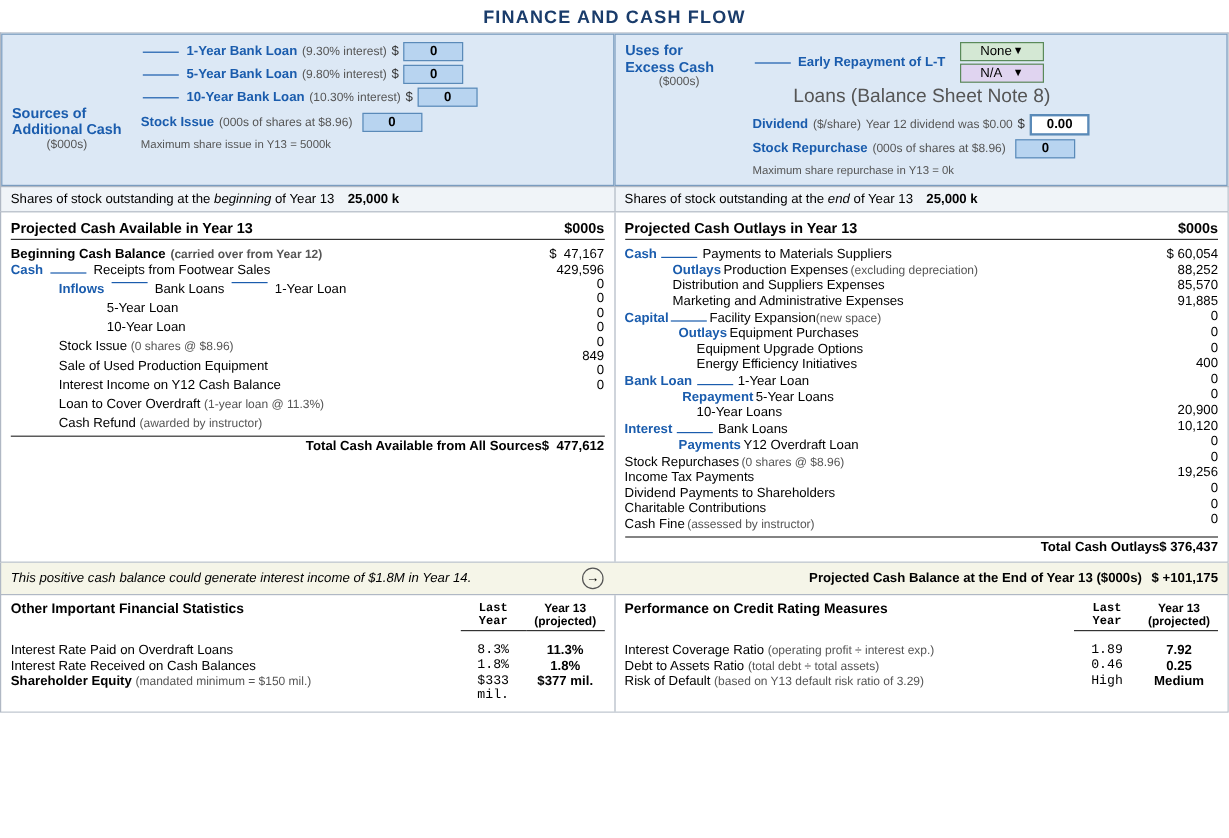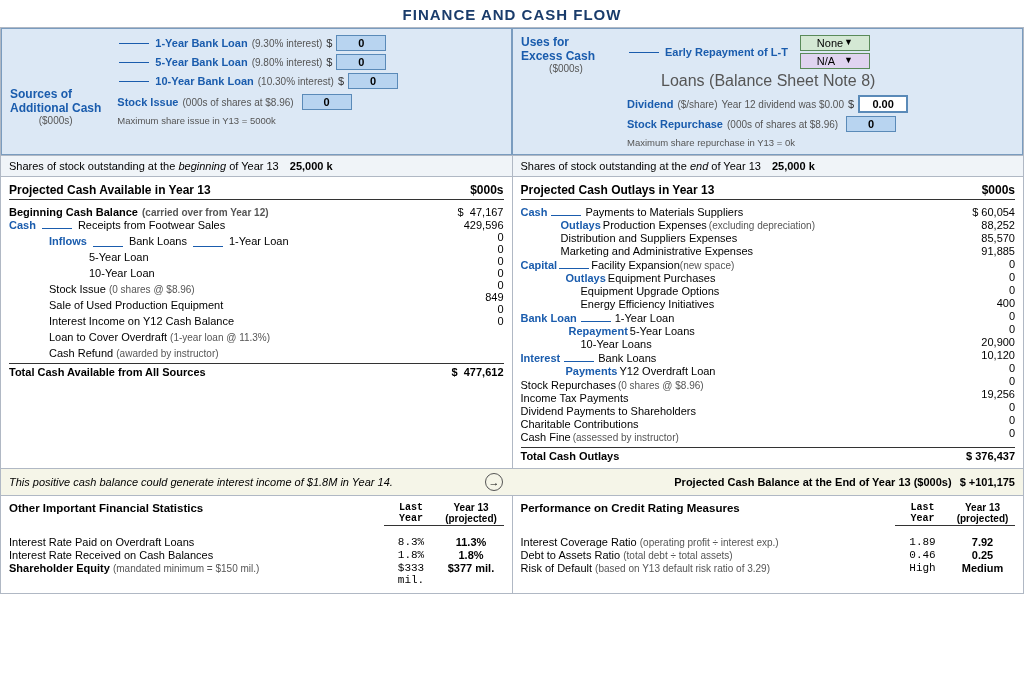--- a/index.html
+++ b/index.html
@@ -173,21 +173,21 @@
     }
 
     .bold { font-weight: bold; }
     .blue { color: #1a5cad; }
     .indent2 { padding-left: 40px; }
     .indent3 { padding-left: 60px; }
     .indent4 { padding-left: 80px; }
 
     .total-row {
       display: flex;
-      justify-content: space-between;
+      justify-content: flex-end;
       font-weight: bold;
       margin-top: 4px;
       border-top: 1px solid #333;
       padding-top: 2px;
     }
 
     .note-row {
       display: flex;
       background: #f5f5e8;
       border: 1px solid #b0b8c4;
@@ -391,21 +391,21 @@
       <div class="data-row-value">$ &nbsp;<span>47,167</span></div>
     </div>
 
     <div class="data-row" style="align-items:flex-start;">
       <div class="data-row-label" style="flex-direction:column;">
         <div style="display:flex; gap:4px; align-items:baseline;">
           <span class="bold blue">Cash</span>
           <span class="inline-line"></span>
           <span>Receipts from Footwear Sales</span>
         </div>
-        <div style="display:flex; gap:4px; align-items:flex-end; padding-left:40px;">
+        <div style="display:flex; gap:4px; align-items:flex-start; padding-left:40px;">
           <span class="bold blue">Inflows</span>
           <span class="inline-line"></span>
           <span>Bank Loans</span>
           <span class="inline-line"></span>
           <span>1-Year Loan</span>
         </div>
         <div class="indent4">5-Year Loan</div>
         <div class="indent4">10-Year Loan</div>
         <div style="padding-left:40px;">
           <span>Stock Issue</span>

